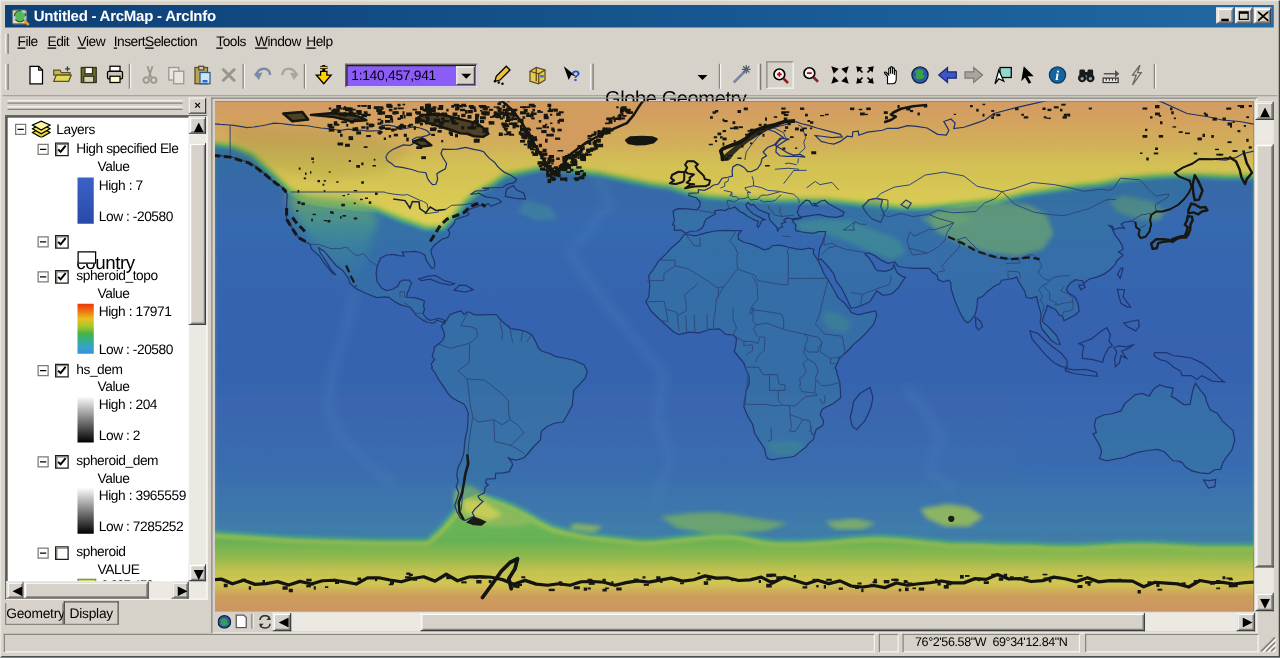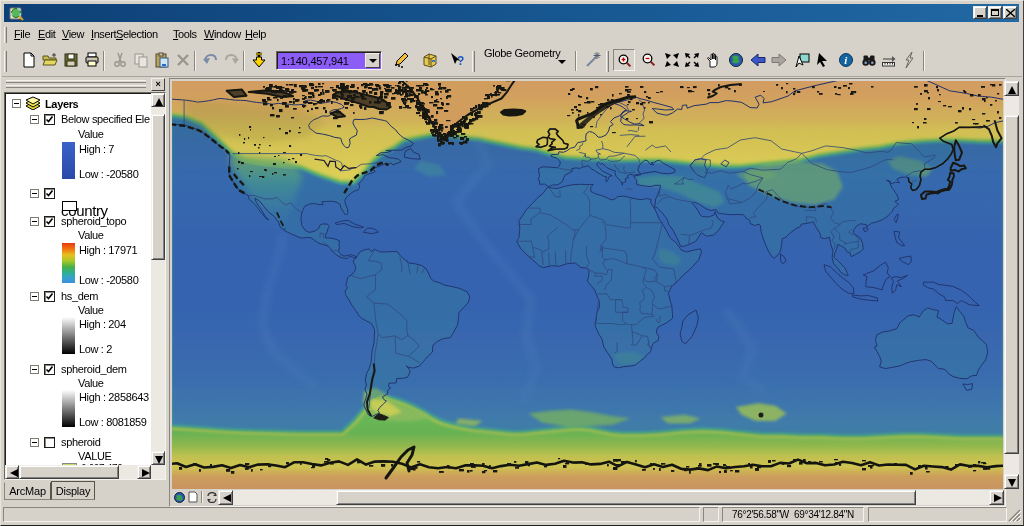--- a/index.html
+++ b/index.html
@@ -38,20 +38,21 @@
 svg{display:block}
 </style></head><body>
 <div class="win"></div>
 <div class="abs title">
 <svg style="position:absolute;left:5px;top:2px" width="16" height="15" viewBox="0 0 16 15">
       <rect x="1" y="2" width="11" height="11" fill="#e8e0c0" stroke="#777" rx="1"></rect>
       <circle cx="7" cy="7" r="4.5" fill="#58b858" stroke="#2a6a2a"></circle>
       <circle cx="7" cy="7" r="4.5" fill="none" stroke="#a0d8f0" stroke-width="1.4" stroke-dasharray="3 8"></circle>
       <path d="M10.5 10.5 14 14" stroke="#e0a020" stroke-width="2"></path>
     </svg>
+<span class="txt">Untitled - ArcMap - ArcInfo</span>
 </div>
 <div class="tbtn" style="left:973px;top:6px">
     <div style="position:absolute;left:3px;top:8px;width:6px;height:2px;background:#000"></div>
   </div>
 <div class="tbtn" style="left:988px;top:6px">
     <div style="position:absolute;left:2px;top:2px;width:8px;height:7px;border:1px solid #000;border-top:2px solid #000"></div>
   </div>
 <div class="tbtn" style="left:1003px;top:6px">
     <svg style="position:absolute;left:2px;top:2px" width="9" height="8" viewBox="0 0 9 8">
       <path d="M1 0l3.5 3L8 0h1v1L5.5 4 9 7v1H8L4.5 5 1 8H0V7l3.5-3L0 1V0z" fill="#000"></path>
@@ -168,21 +169,21 @@
         <rect x="10" y="8" width="3" height="2" fill="#3a7ac0"></rect>
       </svg>
     </div>
 <div class="tbut" style="left:444px;top:2px">
       <svg width="16" height="16" viewBox="0 0 16 16">
         <path d="M2 1l4 11 2-4 4 1z" fill="#000"></path>
         <text x="8" y="13" font-family="Liberation Sans" font-size="12" font-weight="bold" fill="#1a56c8">?</text>
       </svg>
     </div>
 <div class="grip" style="left:470px;top:4px;height:21px"></div>
-<span style="position:absolute;left:482px;top:0;font-size:11px;letter-spacing:-0.3px">Globe Geometry</span>
+<span style="position:absolute;left:482px;top:24px;font-size:16px;letter-spacing:-0.3px">Globe Geometry</span>
 <div class="arrdn" style="left:556px;top:13px"></div>
 <div class="tsep" style="left:573px"></div>
 <div class="tbut" style="left:580px;top:2px">
       <svg width="16" height="16" viewBox="0 0 16 16">
         <path d="M2 14 11 5" stroke="#7a86a0" stroke-width="2"></path>
         <path d="M12 0v7M8.5 3.5h7M9.5 1l5 5M14.5 1l-5 5" stroke="#555e70" stroke-width="1"></path>
       </svg>
     </div>
 <div class="grip" style="left:604px;top:4px;height:21px"></div>
 <div class="tbut" style="left:611px;top:2px;border:1px solid;border-color:#8a867e #f4f3ef #f4f3ef #8a867e">
@@ -286,28 +287,28 @@
     <div class="xbtn" style="left:149px;top:0px">×</div>
     <div class="tree">
       <div class="minus" style="left:7px;top:6px"></div>
       <div style="position:absolute;left:20px;top:3px">
         <svg width="16" height="14" viewBox="0 0 16 14">
           <path d="M1 10l7-4 7 4-7 4z" fill="#e8d838" stroke="#000"></path>
           <path d="M1 7l7-4 7 4-7 4z" fill="#f4e85a" stroke="#000"></path>
           <path d="M1 4l7-3 7 3-7 4z" fill="#fff7a0" stroke="#000"></path>
         </svg>
       </div>
-      <div class="titem" style="left:40px;top:5px;font-weight:bold;font-size:11px">Layers</div>
+      <div class="titem" style="left:40px;top:5px;font-weight:normal;font-size:11px">Layers</div>
       <div class="minus" style="left:25px;top:22px"></div>
       <div class="chk" style="left:39px;top:21px">
         <svg width="9" height="9" viewBox="0 0 9 9" style="position:absolute;left:0px;top:0px">
           <path d="M1.5 4.5 3.5 6.5 7.5 1.5" fill="none" stroke="#000" stroke-width="1.6"></path>
         </svg>
       </div>
-      <div class="titem" style="left:56px;top:20px;font-size:11px">Below specified Ele</div>
+      <div class="titem" style="left:56px;top:20px;font-size:11px">High specified Ele</div>
       <div class="titem" style="left:73px;top:35px;font-size:11px">Value</div>
       <div style="position:absolute;left:57px;top:49px;width:13px;height:37px;background:linear-gradient(#3a62c8,#2a4aa8)"></div>
       <div class="titem" style="left:74px;top:50px;font-size:11px">High : 7</div>
       <div class="titem" style="left:74px;top:75px;font-size:11px">Low : -20580</div>
       <div class="minus" style="left:25px;top:96px"></div>
       <div class="chk" style="left:39px;top:95px">
         <svg width="9" height="9" viewBox="0 0 9 9" style="position:absolute;left:0px;top:0px">
           <path d="M1.5 4.5 3.5 6.5 7.5 1.5" fill="none" stroke="#000" stroke-width="1.6"></path>
         </svg>
       </div>
@@ -337,22 +338,22 @@
       <div class="titem" style="left:74px;top:250px;font-size:11px">Low : 2</div>
       <div class="minus" style="left:25px;top:272px"></div>
       <div class="chk" style="left:39px;top:271px">
         <svg width="9" height="9" viewBox="0 0 9 9" style="position:absolute;left:0px;top:0px">
           <path d="M1.5 4.5 3.5 6.5 7.5 1.5" fill="none" stroke="#000" stroke-width="1.6"></path>
         </svg>
       </div>
       <div class="titem" style="left:56px;top:270px;font-size:11px">spheroid_dem</div>
       <div class="titem" style="left:73px;top:284px;font-size:11px">Value</div>
       <div style="position:absolute;left:57px;top:297px;width:13px;height:37px;background:linear-gradient(#ffffff,#000000)"></div>
-      <div class="titem" style="left:74px;top:298px;font-size:11px">High : 2858643</div>
-      <div class="titem" style="left:74px;top:323px;font-size:11px">Low : 8081859</div>
+      <div class="titem" style="left:74px;top:298px;font-size:11px">High : 3965559</div>
+      <div class="titem" style="left:74px;top:323px;font-size:11px">Low : 7285252</div>
       <div class="minus" style="left:25px;top:345px"></div>
       <div class="chk" style="left:39px;top:344px"></div>
       <div class="titem" style="left:56px;top:343px;font-size:11px">spheroid</div>
       <div class="titem" style="left:73px;top:357px;font-size:11px">VALUE</div>
       <div style="position:absolute;left:57px;top:370px;width:15px;height:8px;background:#c8d86a;border:1px solid #888"></div>
       <div class="titem" style="left:76px;top:370px;font-size:10px">6,007,470</div>
       <div class="sb" style="right:0;top:0;width:14px;height:100%"></div>
       <div class="sbtn" style="right:0;top:0;width:14px;height:14px">
         <div style="position:absolute;left:3px;top:4px">
           <svg width="8" height="8" viewBox="0 0 8 8">
@@ -378,21 +379,21 @@
       </div>
       <div class="sbtn" style="left:132px;bottom:0;width:14px;height:14px">
         <div style="position:absolute;left:4px;top:3px">
           <svg width="8" height="8" viewBox="0 0 8 8">
             <polygon points="0,0 0,8 8,4" fill="#000"></polygon>
           </svg>
         </div>
       </div>
       <div class="thumb" style="left:14px;bottom:0;width:100px;height:14px"></div>
     </div>
-    <div class="tab" style="left:2px;top:404px;width:47px;height:18px;line-height:17px;border-top-color:#d6d2ca;border-left-color:#8a867e">ArcMap</div>
+    <div class="tab" style="left:2px;top:404px;width:47px;height:18px;line-height:17px;border-top-color:#d6d2ca;border-left-color:#8a867e">Geometry</div>
     <div class="tab" style="left:49px;top:403px;width:44px;height:19px;line-height:18px">Display</div>
   </div>
 <div class="abs" style="left:169px;top:78px;width:837px;height:429px;border:1px solid;border-color:#8a867e #f4f3ef #f4f3ef #8a867e"></div>
 <div class="abs mapview">
     <svg width="831" height="408" viewBox="0 0 831 408" style="position:absolute;left:0;top:0">
 <defs>
 <linearGradient id="warm" x1="0" y1="0" x2="0" y2="1">
 <stop offset="0" stop-color="#eaa966"></stop>
           <stop offset="0.04" stop-color="#ebb061"></stop>
 <stop offset="0.09" stop-color="#e7c25b"></stop>

